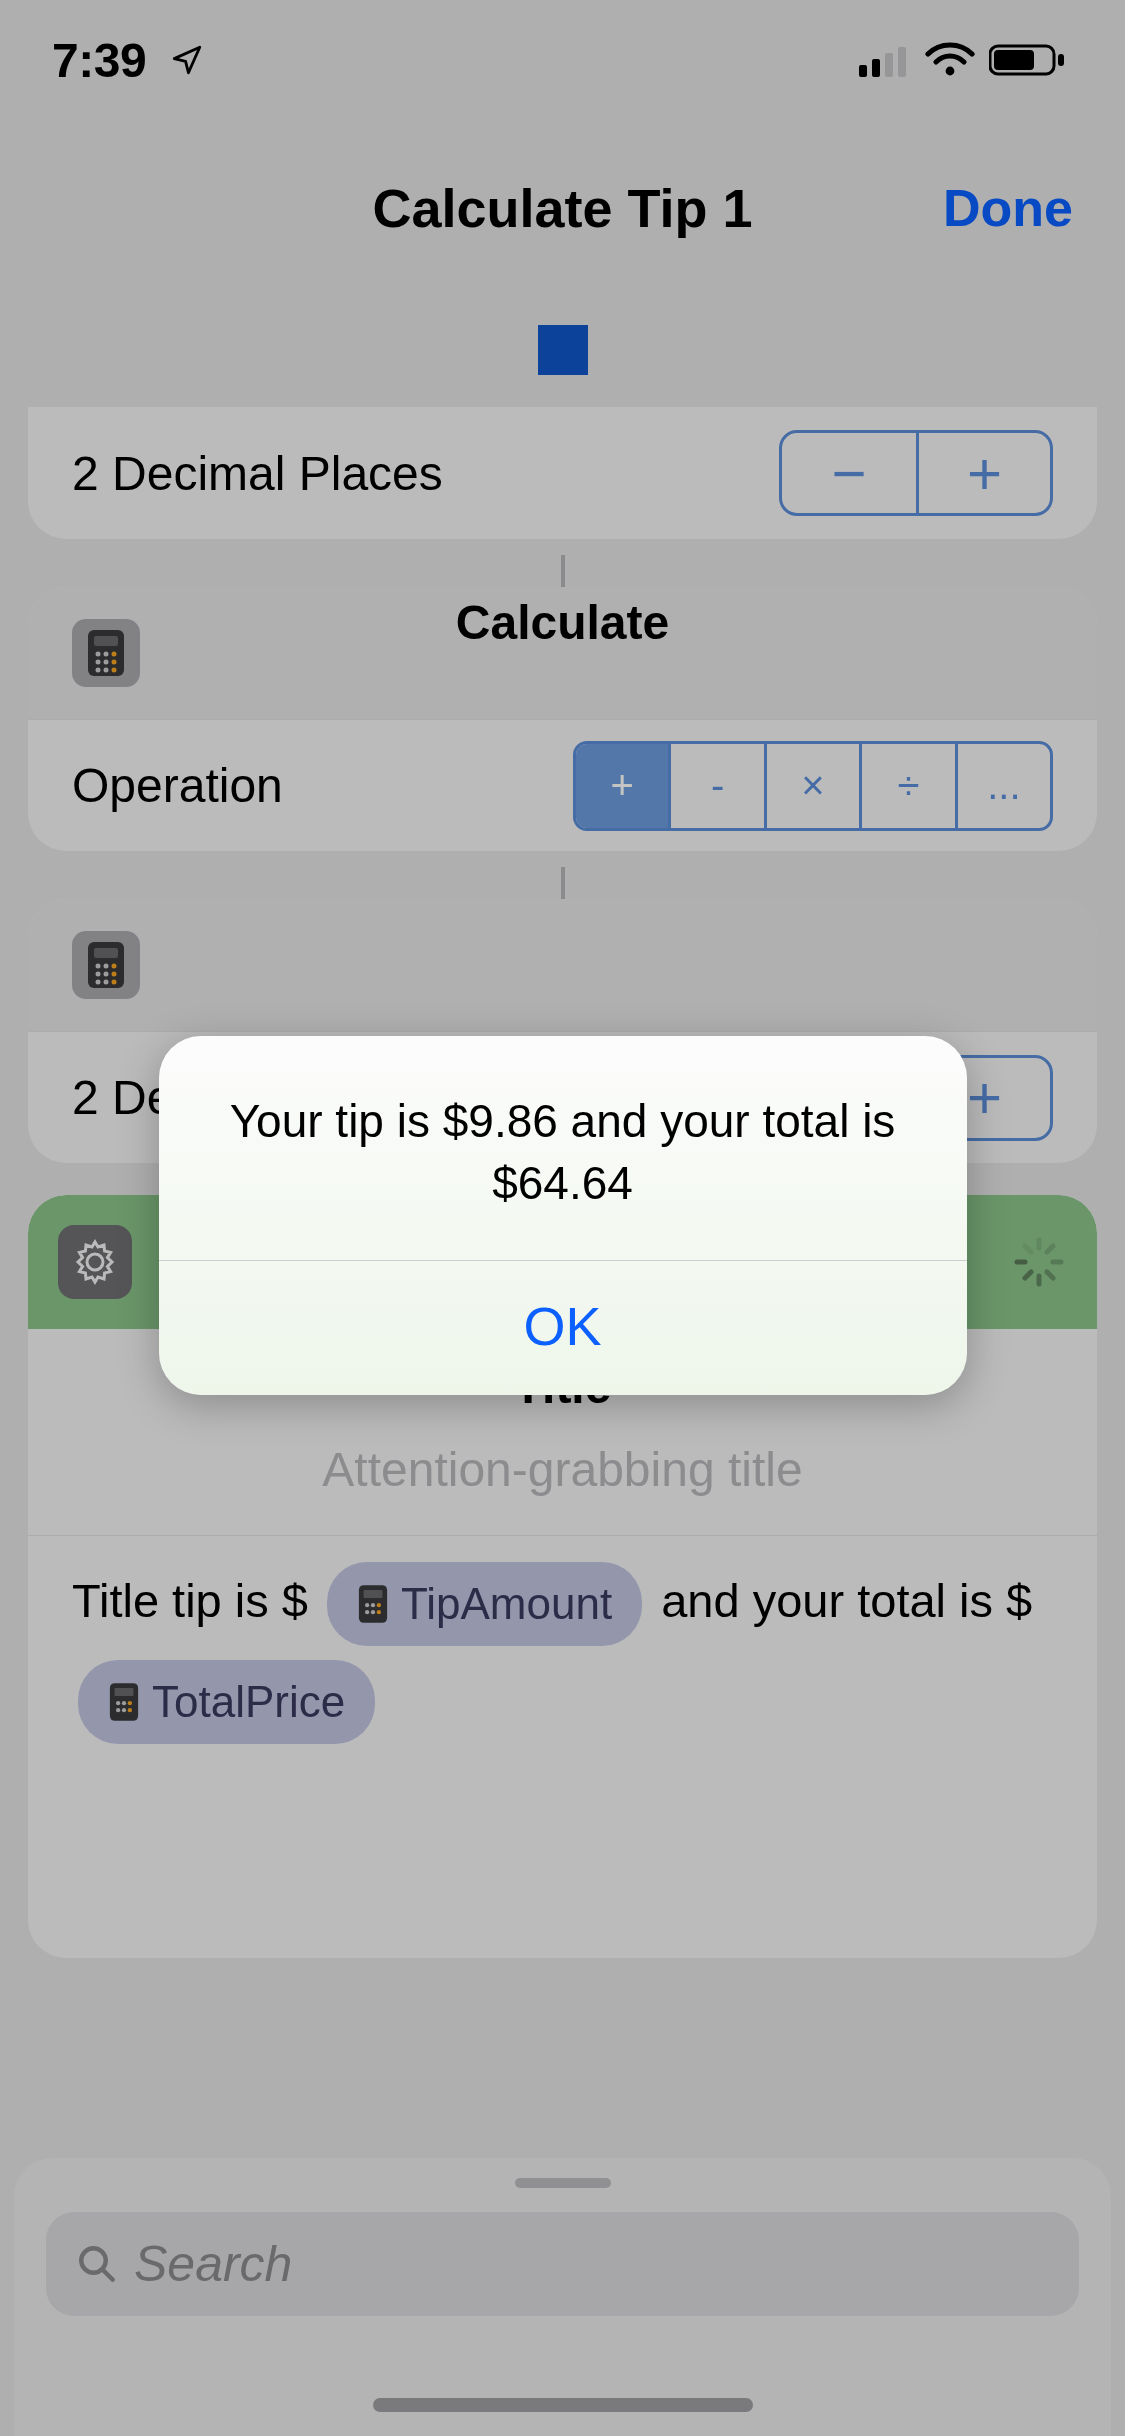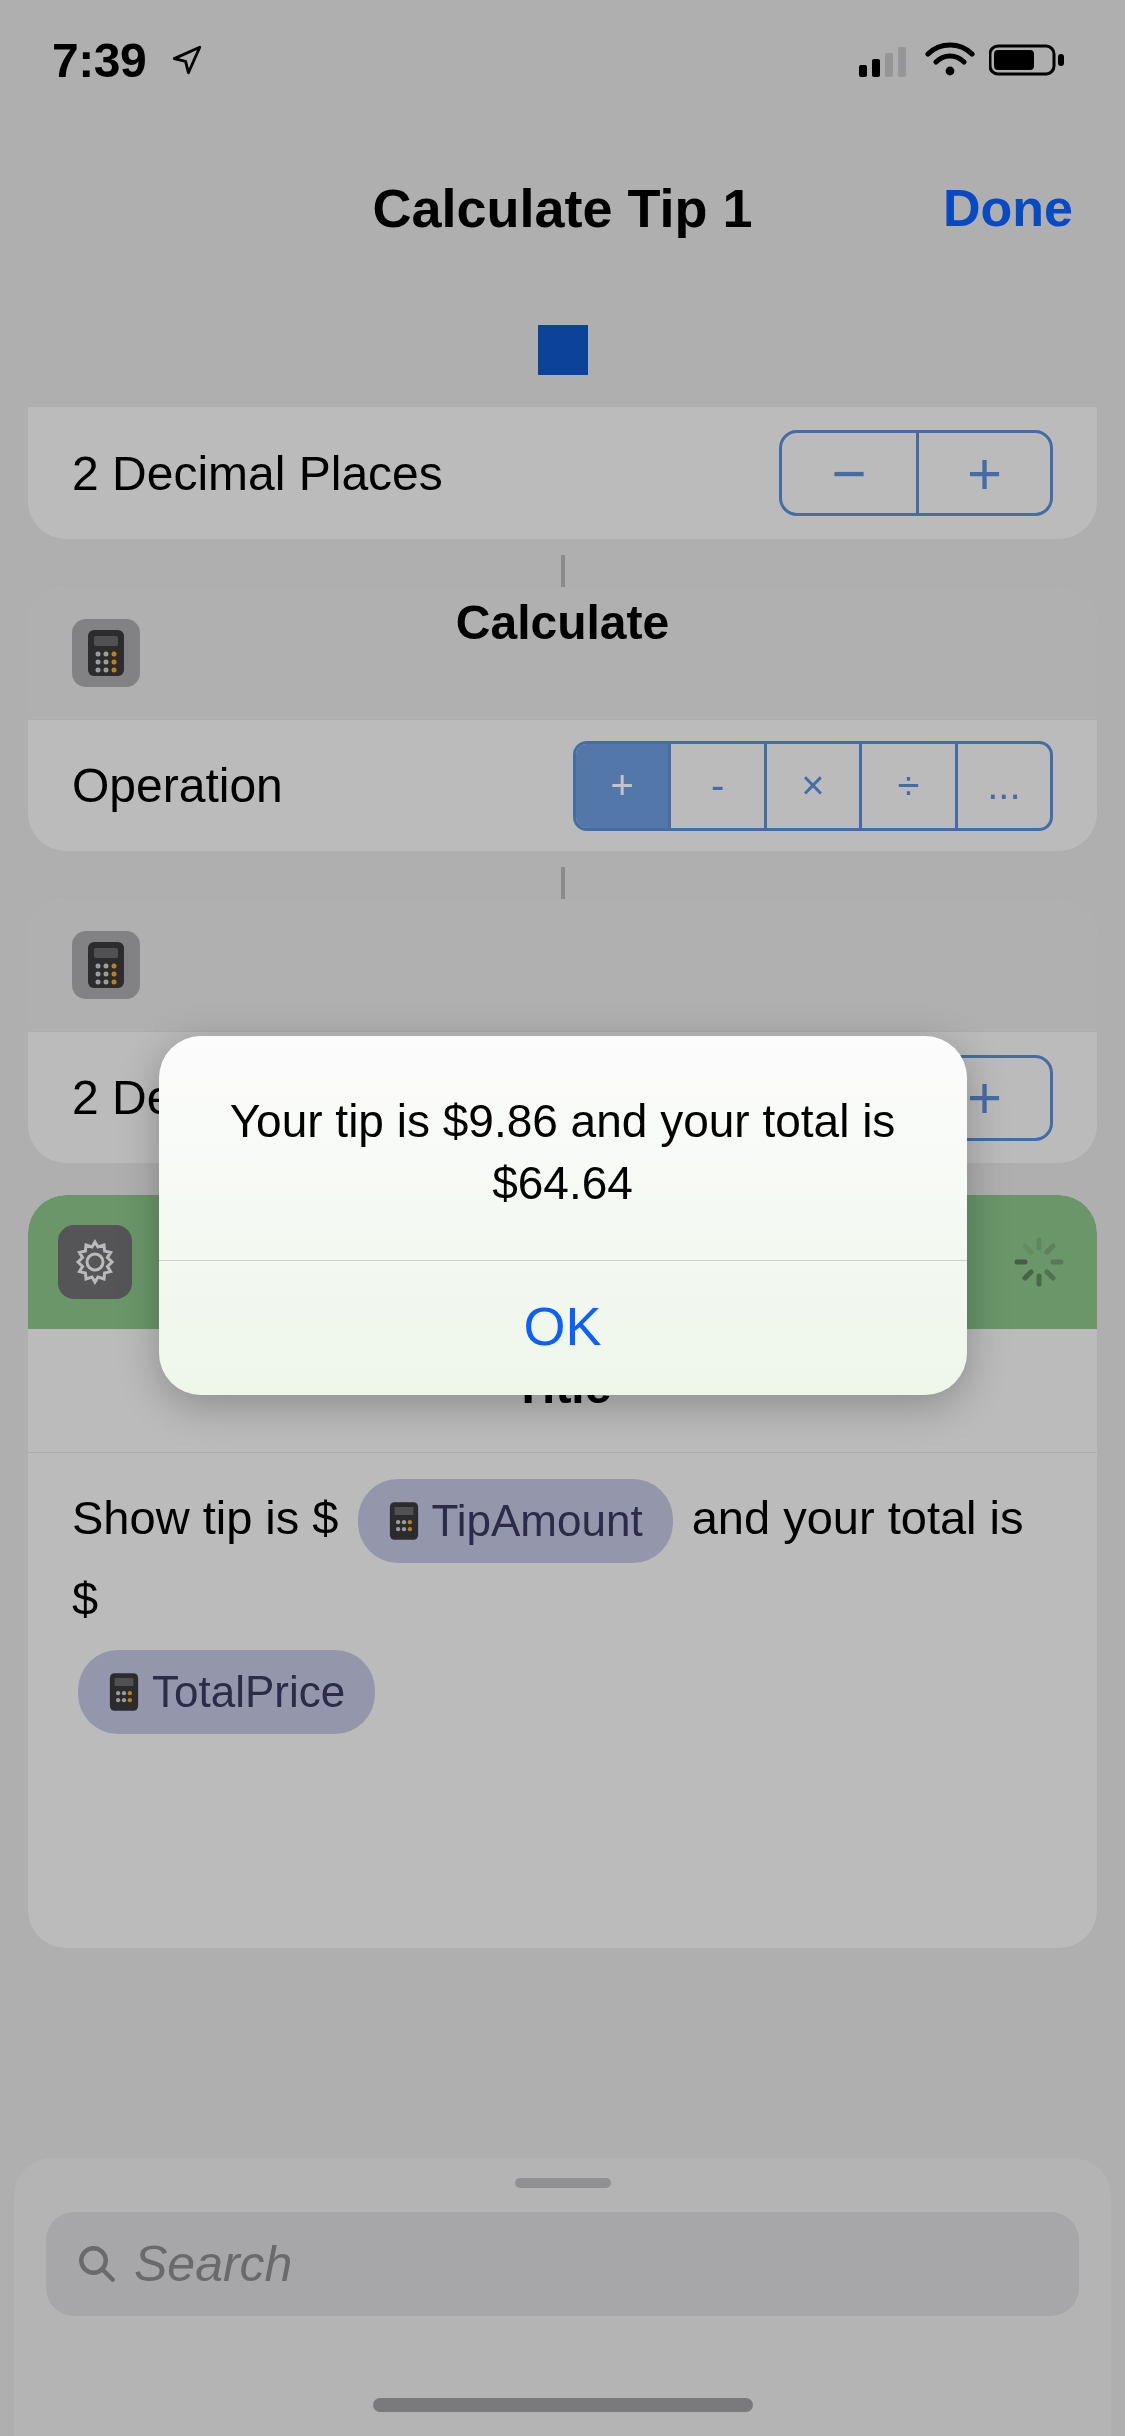--- a/index.html
+++ b/index.html
@@ -228,23 +228,24 @@
           <line x1="42" y1="44" x2="36" y2="38" opacity="0.65"></line>
           <line x1="28" y1="50" x2="28" y2="42" opacity="0.8"></line>
           <line x1="14" y1="44" x2="20" y2="38" opacity="0.9"></line>
           <line x1="6" y1="28" x2="14" y2="28" opacity="1"></line>
           <line x1="14" y1="12" x2="20" y2="18" opacity="0.15"></line>
         </g>
       </svg>
     </div>
     <div class="title-row">
       <div class="row-label">Title</div>
+      <div class="title-placeholder">Attention-grabbing title</div>
     </div>
     <div class="body-row">
-      <span>Show tip is $</span>
+      <span>Title tip is $</span>
       <span class="token-blue">
         <svg class="mini-calc" width="26" height="34" viewBox="0 0 26 34">
             <rect x="1" y="1" width="24" height="32" rx="4" fill="#3a3a3c"></rect>
             <rect x="5" y="5" width="16" height="7" rx="1" fill="#6a6a6e"></rect>
             <circle cx="8" cy="18" r="1.8" fill="#ccc"></circle>
             <circle cx="13" cy="18" r="1.8" fill="#ccc"></circle>
             <circle cx="18" cy="18" r="1.8" fill="#f5a623"></circle>
             <circle cx="8" cy="24" r="1.8" fill="#ccc"></circle>
             <circle cx="13" cy="24" r="1.8" fill="#ccc"></circle>
             <circle cx="18" cy="24" r="1.8" fill="#f5a623"></circle>

